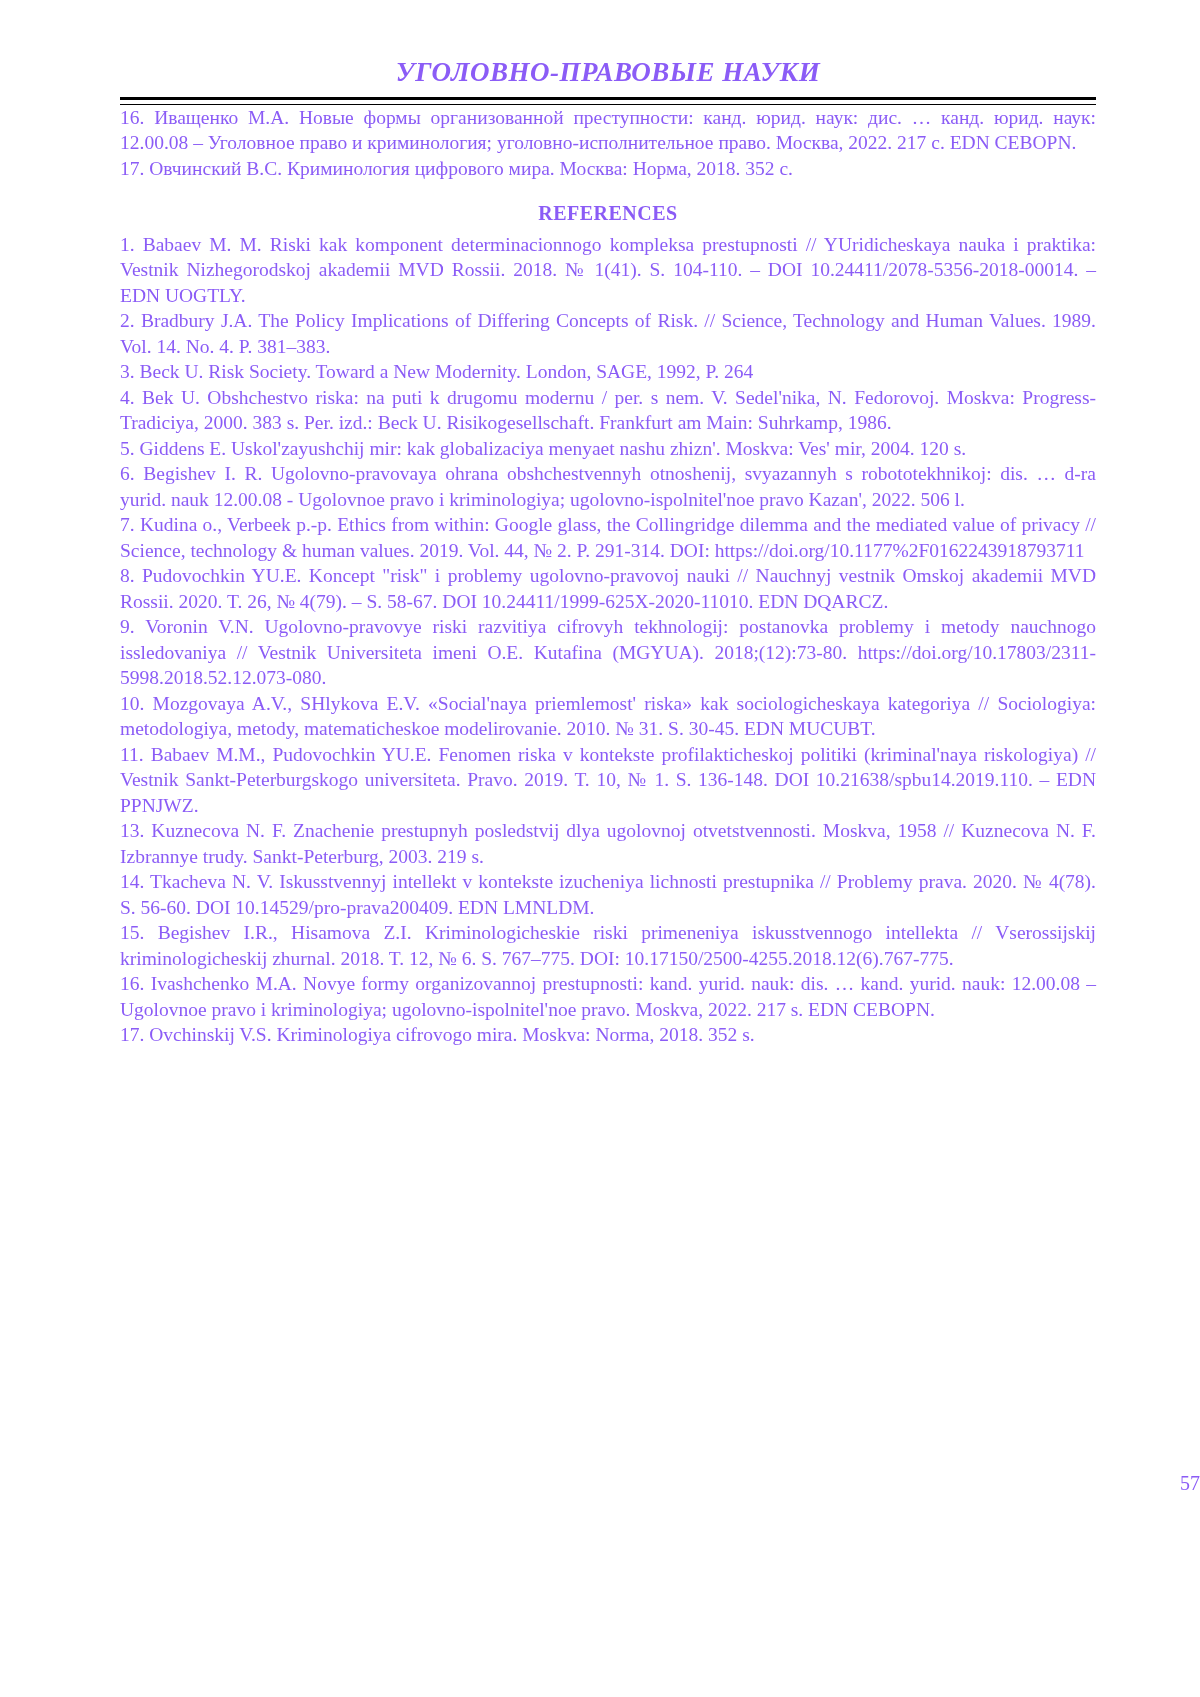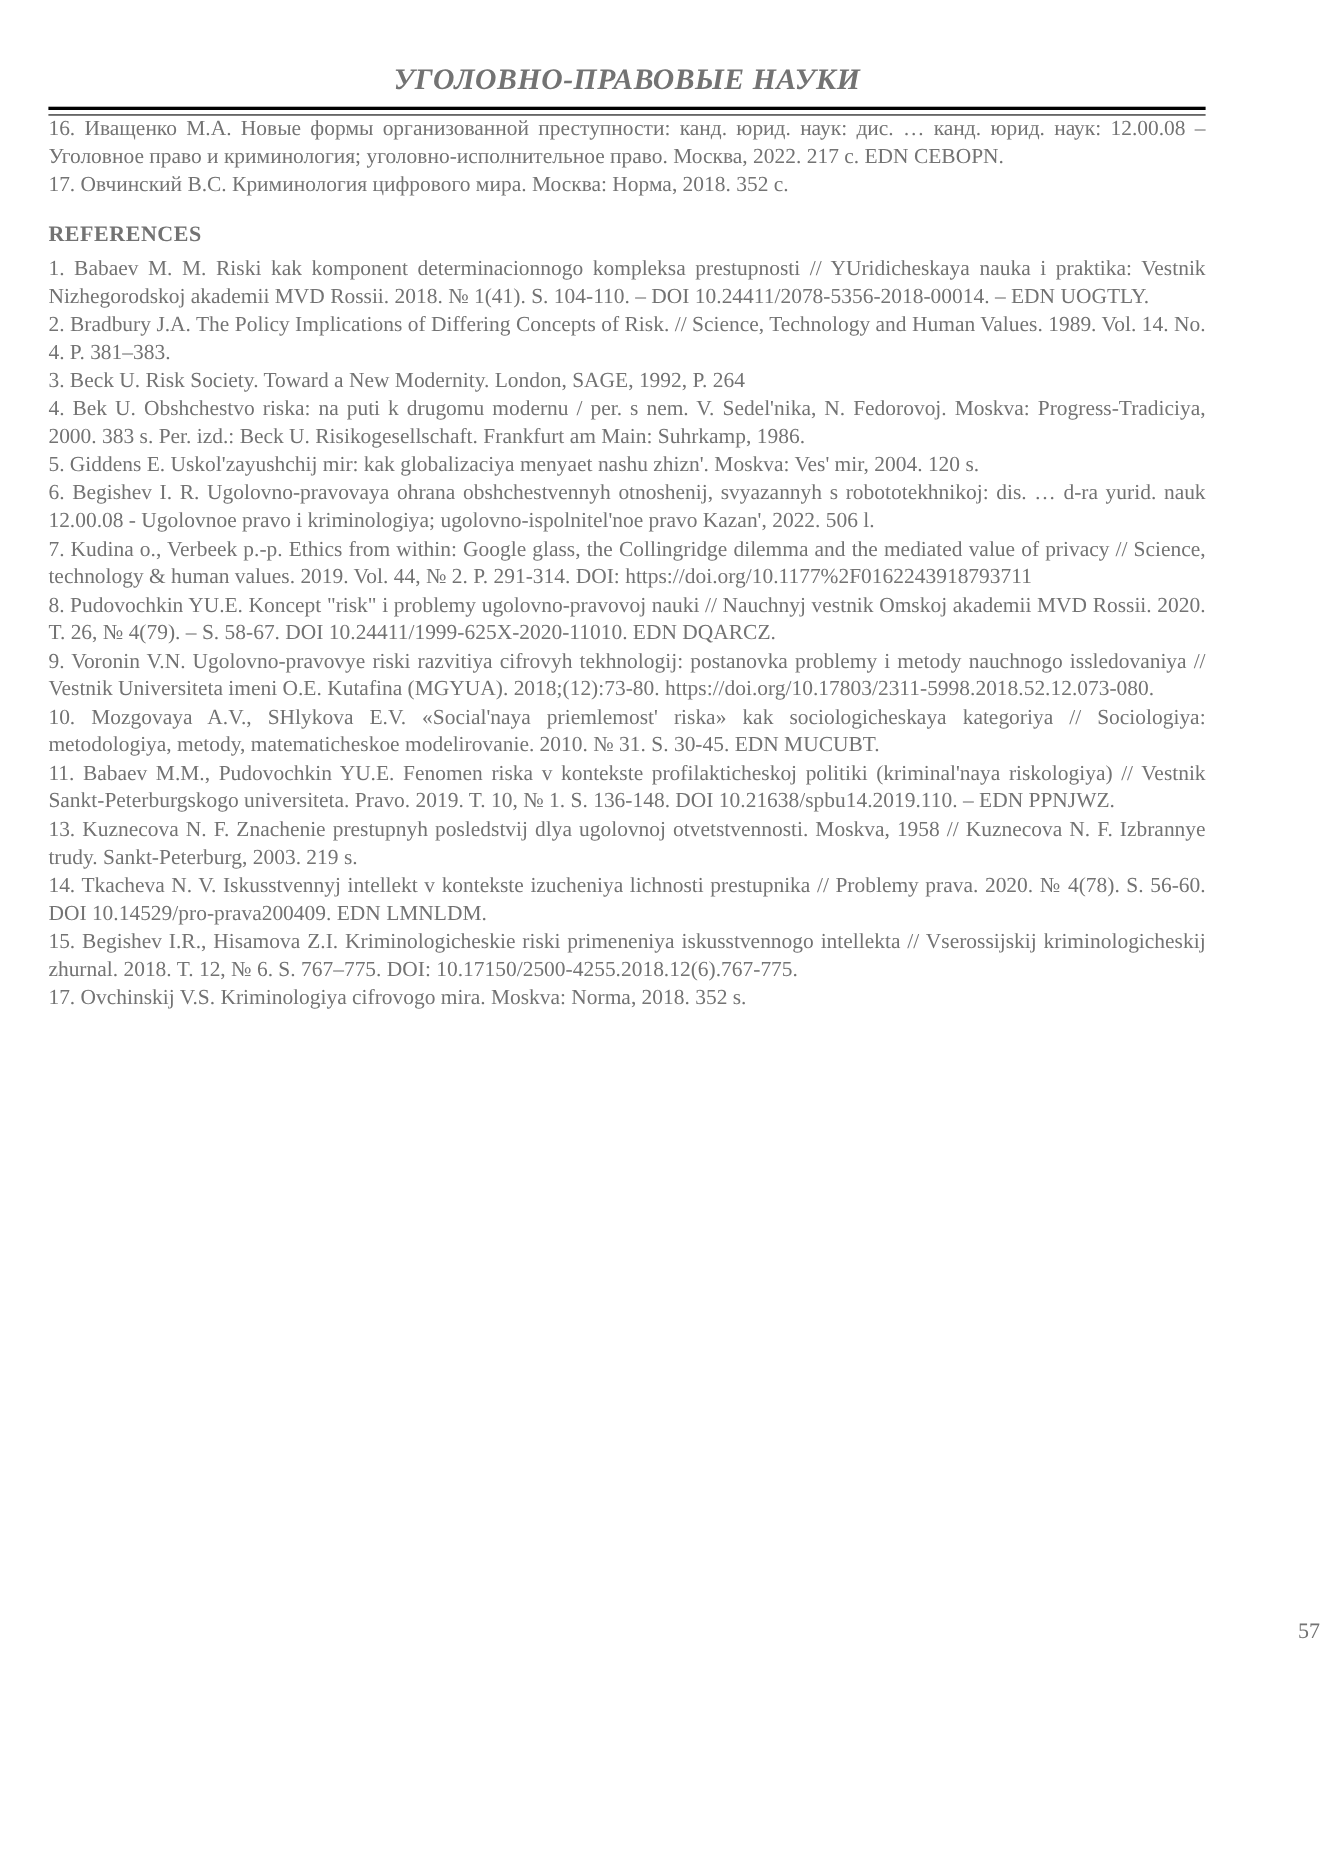--- a/index.html
+++ b/index.html
@@ -6,24 +6,24 @@
     margin: 0;
     padding: 0;
     background: #ffffff;
   }
   .page {
     position: relative;
     width: 1200px;
     height: 1697px;
     margin: 0 auto;
     background: #ffffff;
-    color: #737373;
+    color: #8b5cf6;
     font-family: "Liberation Serif", serif;
     box-sizing: border-box;
-    padding: 58px 104px 0 44px;
+    padding: 58px 104px 0 120px;
     overflow: hidden;
   }
   .header-title {
     margin: 0;
     text-align: center;
     font-size: 27px;
     font-weight: bold;
     font-style: italic;
     letter-spacing: 0.5px;
     line-height: 1.1;
@@ -38,21 +38,21 @@
     font-size: 19.5px;
     line-height: 25.5px;
     text-align: justify;
   }
   .ref {
     margin: 0;
     word-break: break-word;
   }
   .references-heading {
     margin: 20px 0 5px 0;
-    text-align: left;
+    text-align: center;
     font-size: 20px;
     font-weight: bold;
     letter-spacing: 0.5px;
     font-family: Liberation Serif, serif;
   }
   .page-number {
     position: absolute;
     left: 0;
     right: 0;
     top: 1472px;
@@ -83,18 +83,19 @@
     <p class="ref">5. Giddens E. Uskol'zayushchij mir: kak globalizaciya menyaet nashu zhizn'. Moskva: Ves' mir, 2004. 120 s.</p>
     <p class="ref">6. Begishev I. R. Ugolovno-pravovaya ohrana obshchestvennyh otnoshenij, svyazannyh s robototekhnikoj: dis. … d-ra yurid. nauk 12.00.08 - Ugolovnoe pravo i kriminologiya; ugolovno-ispolnitel'noe pravo Kazan', 2022. 506 l.</p>
     <p class="ref">7. Kudina o., Verbeek p.-p. Ethics from within: Google glass, the Collingridge dilemma and the mediated value of privacy // Science, technology &amp; human values. 2019. Vol. 44, № 2. P. 291-314. DOI: https://doi.org/10.1177%2F0162243918793711</p>
     <p class="ref">8. Pudovochkin YU.E. Koncept "risk" i problemy ugolovno-pravovoj nauki // Nauchnyj vestnik Omskoj akademii MVD Rossii. 2020. T. 26, № 4(79). – S. 58-67. DOI 10.24411/1999-625X-2020-11010. EDN DQARCZ.</p>
     <p class="ref">9. Voronin V.N. Ugolovno-pravovye riski razvitiya cifrovyh tekhnologij: postanovka problemy i metody nauchnogo issledovaniya // Vestnik Universiteta imeni O.E. Kutafina (MGYUA). 2018;(12):73-80. https://doi.org/10.17803/2311-5998.2018.52.12.073-080.</p>
     <p class="ref">10. Mozgovaya A.V., SHlykova E.V. «Social'naya priemlemost' riska» kak sociologicheskaya kategoriya // Sociologiya: metodologiya, metody, matematicheskoe modelirovanie. 2010. № 31. S. 30-45. EDN MUCUBT.</p>
     <p class="ref">11. Babaev M.M., Pudovochkin YU.E. Fenomen riska v kontekste profilakticheskoj politiki (kriminal'naya riskologiya) // Vestnik Sankt-Peterburgskogo universiteta. Pravo. 2019. T. 10, № 1. S. 136-148. DOI 10.21638/spbu14.2019.110. – EDN PPNJWZ.</p>
     <p class="ref">13. Kuznecova N. F. Znachenie prestupnyh posledstvij dlya ugolovnoj otvetstvennosti. Moskva, 1958 // Kuznecova N. F. Izbrannye trudy. Sankt-Peterburg, 2003. 219 s.</p>
     <p class="ref">14. Tkacheva N. V. Iskusstvennyj intellekt v kontekste izucheniya lichnosti prestupnika // Problemy prava. 2020. № 4(78). S. 56-60. DOI 10.14529/pro-prava200409. EDN LMNLDM.</p>
     <p class="ref">15. Begishev I.R., Hisamova Z.I. Kriminologicheskie riski primeneniya iskusstvennogo intellekta // Vserossijskij kriminologicheskij zhurnal. 2018. T. 12, № 6. S. 767–775. DOI: 10.17150/2500-4255.2018.12(6).767-775.</p>
+    <p class="ref">16. Ivashchenko M.A. Novye formy organizovannoj prestupnosti: kand. yurid. nauk: dis. … kand. yurid. nauk: 12.00.08 – Ugolovnoe pravo i kriminologiya; ugolovno-ispolnitel'noe pravo. Moskva, 2022. 217 s. EDN CEBOPN.</p>
     <p class="ref">17. Ovchinskij V.S. Kriminologiya cifrovogo mira. Moskva: Norma, 2018. 352 s.</p>
   </div>
 
   <div class="page-number">57</div>
 
 </div>
 
 </body></html>

